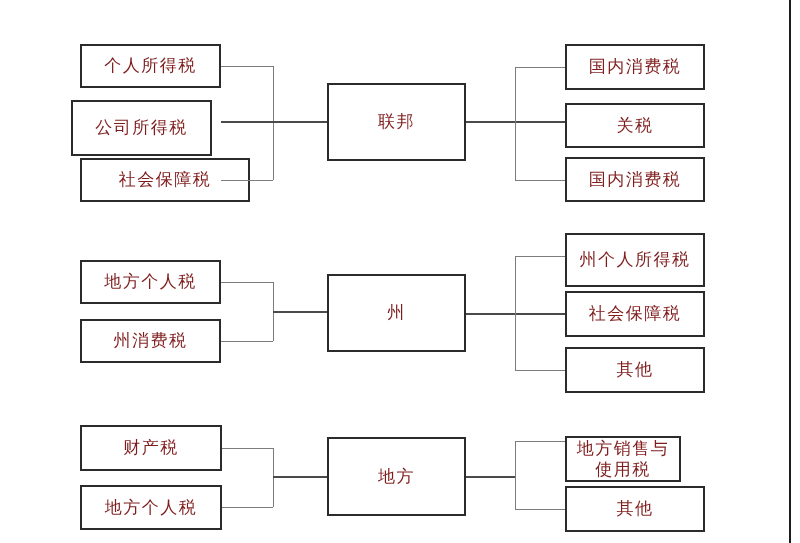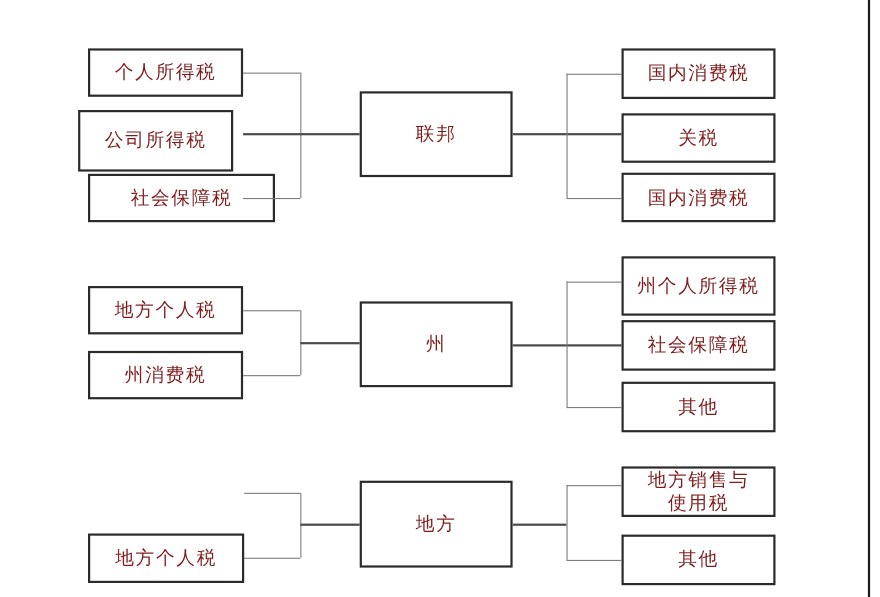--- a/index.html
+++ b/index.html
@@ -82,29 +82,32 @@
 
   <div class="hline" style="left:221px; top:282px; width:52px"></div>
   <div class="hline" style="left:221px; top:341px; width:52px"></div>
   <div class="vline" style="left:273px; top:282px; height:59px"></div>
   <div class="hline thick" style="left:273px; top:311px; width:54px"></div>
   <div class="hline thick" style="left:466px; top:313px; width:99px"></div>
   <div class="vline" style="left:515px; top:256px; height:114px"></div>
   <div class="hline" style="left:515px; top:256px; width:50px"></div>
   <div class="hline" style="left:515px; top:370px; width:50px"></div>
 
+  <div class="node" style="left:80px; top:425px; width:142px; height:46px">
+    <span>财产税</span>
+  </div>
   <div class="node" style="left:80px; top:485px; width:142px; height:45px">
     <span>地方个人税</span>
   </div>
 
   <div class="node" style="left:327px; top:437px; width:139px; height:79px">
     <span>地方</span>
   </div>
 
-  <div class="node" style="left:565px; top:424px; width:140px; height:46px">
+  <div class="node" style="left:565px; top:436px; width:116px; height:46px">
     <span class="wrap2">地方销售与使用税</span>
   </div>
   <div class="node" style="left:565px; top:486px; width:140px; height:46px">
     <span>其他</span>
   </div>
 
   <div class="hline" style="left:222px; top:448px; width:51px"></div>
   <div class="hline" style="left:222px; top:507px; width:51px"></div>
   <div class="vline" style="left:273px; top:448px; height:59px"></div>
   <div class="hline thick" style="left:273px; top:476px; width:54px"></div>

